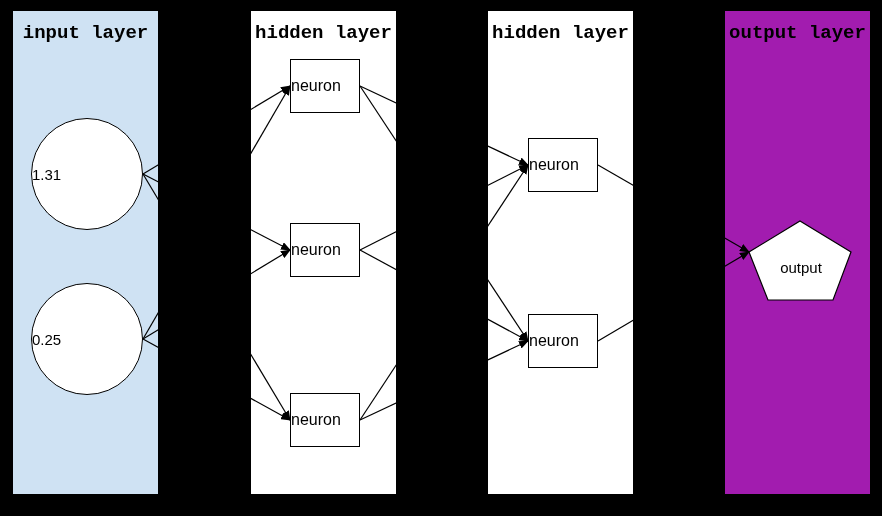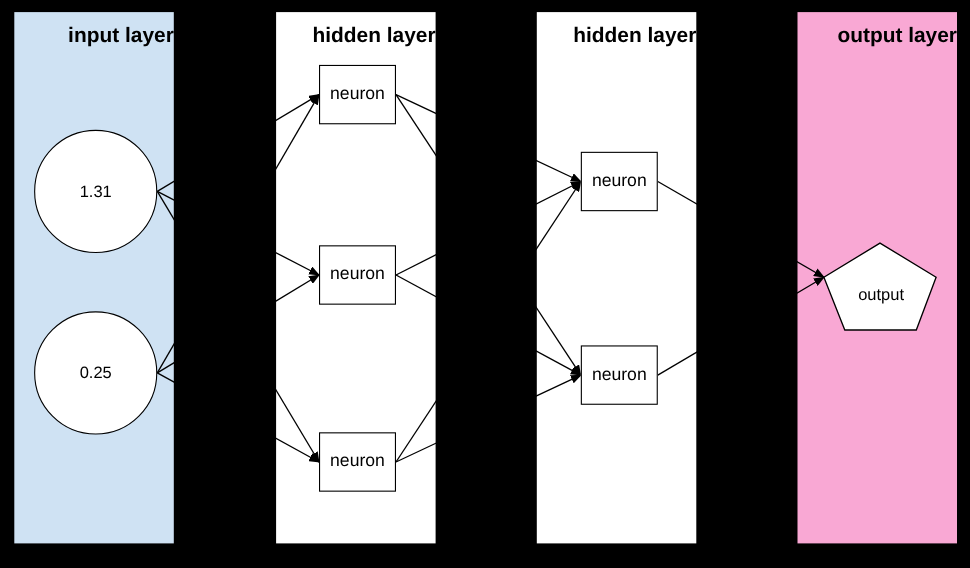--- a/index.html
+++ b/index.html
@@ -11,43 +11,43 @@
     font-family: "Liberation Sans", sans-serif;
   }
   .panel {
     position: absolute;
     top: 11px;
     width: 145px;
     height: 483px;
   }
   .panel-title {
     margin-top: 11px;
-    text-align: right;
+    text-align: center;
     font-size: 19px;
     font-weight: bold;
     color: #000000;
     letter-spacing: 0;
+    font-family: Liberation Mono, monospace;
   }
   #edge-layer {
     position: absolute;
     left: 0; top: 0;
     width: 882px; height: 516px;
     z-index: 2;
     pointer-events: none;
   }
   .edge { stroke: #000000; stroke-width: 1.2; }
   .node {
     position: absolute;
     z-index: 3;
     box-sizing: border-box;
     background: #ffffff;
     border: 1px solid #000000;
     display: flex;
     align-items: center;
-    justify-content: center;
     color: #000000;
   }
   .node-circle {
     width: 112px; height: 112px;
     border-radius: 50%;
     font-size: 15px;
   }
   .node-rect {
     width: 70px; height: 54px;
     font-size: 16px;
@@ -60,21 +60,21 @@
 
 <div class="panel" id="panel-0" style="left: 13px; background: rgb(207, 226, 243);">
   <div class="panel-title">input layer</div>
 </div>
 <div class="panel" id="panel-1" style="left: 251px; background: rgb(255, 255, 255);">
   <div class="panel-title">hidden layer</div>
 </div>
 <div class="panel" id="panel-2" style="left: 488px; background: rgb(255, 255, 255);">
   <div class="panel-title">hidden layer</div>
 </div>
-<div class="panel" id="panel-3" style="left: 725px; background: #f9a8d4;">
+<div class="panel" id="panel-3" style="left: 725px; background: #a21caf;">
   <div class="panel-title">output layer</div>
 </div>
 
 <svg id="edge-layer" viewBox="0 0 882 516">
   <defs>
     <marker id="arrowhead" markerWidth="10" markerHeight="8" refX="9" refY="4" orient="auto" markerUnits="userSpaceOnUse">
       <path d="M0,0 L10,4 L0,8 Z" fill="#000000"></path>
     </marker>
   </defs>
   <g id="edges">

